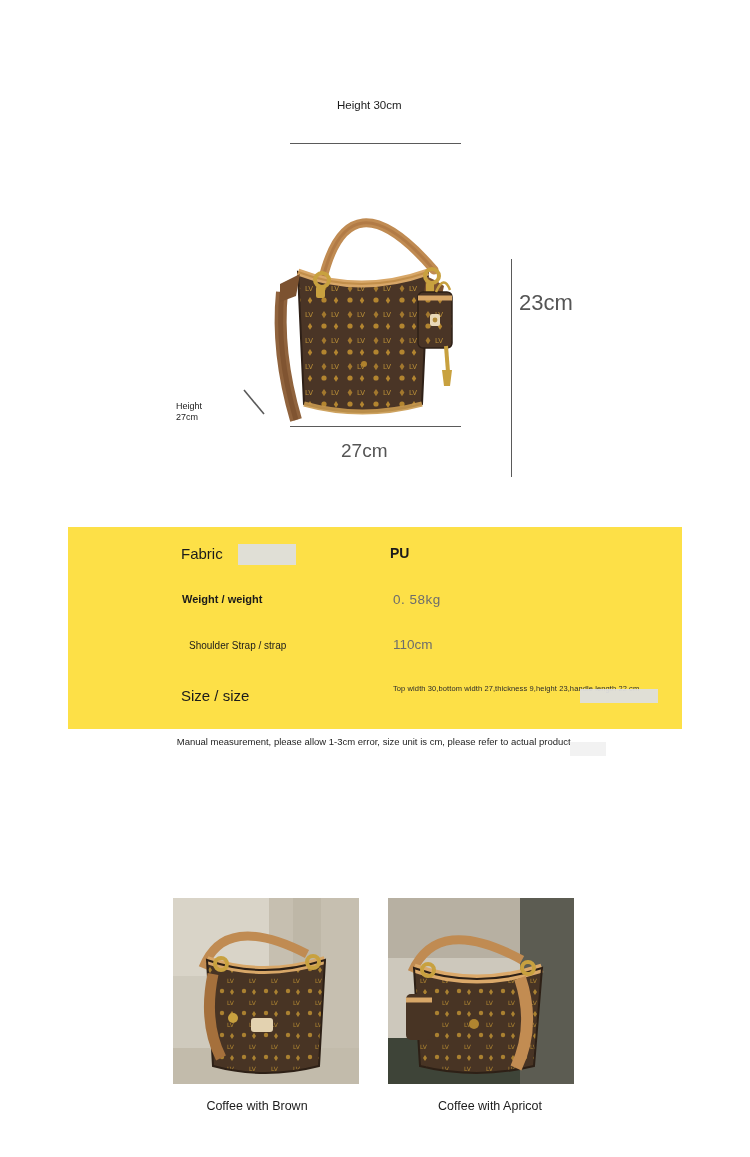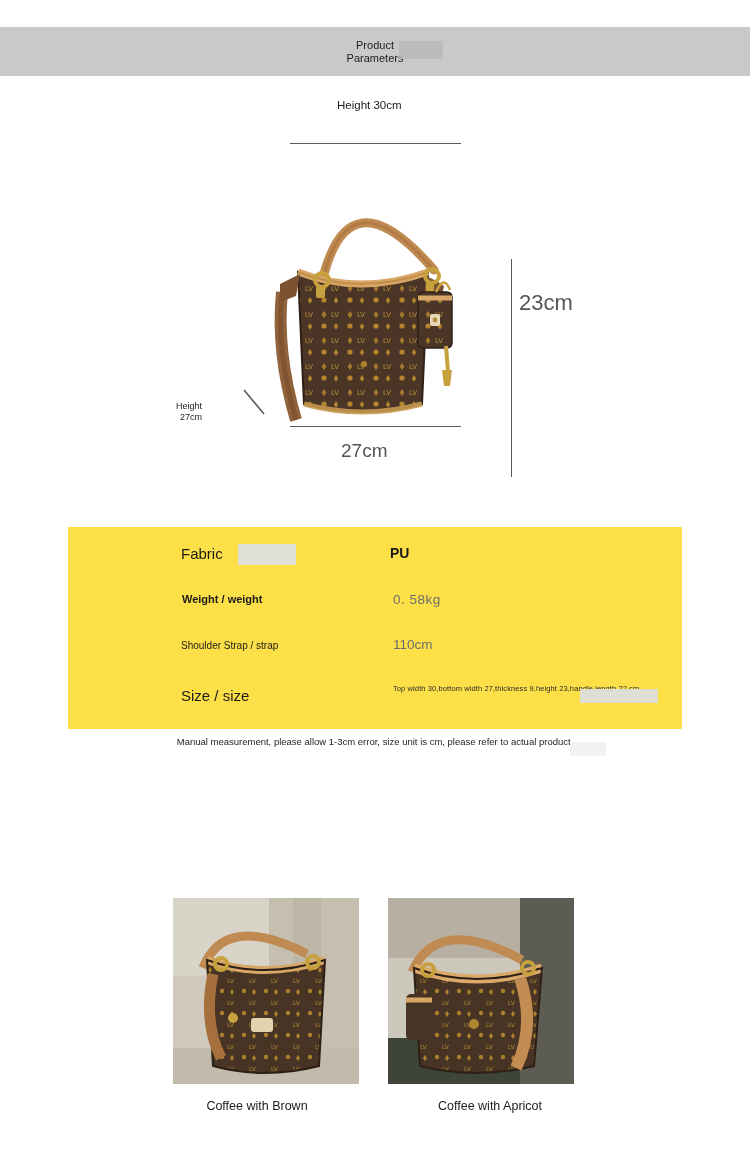--- a/index.html
+++ b/index.html
@@ -62,21 +62,21 @@
     height: 445px;
   }
   .dim-label {
     position: absolute;
     font-size: 11.5px;
     color: #1b1b1b;
   }
   .label-height30 { top: 23px; left: 337px; }
   .label-height27 {
     top: 325px; left: 176px;
-    font-size: 9px; line-height: 11px; text-align: right;
+    font-size: 9px; line-height: 11px;
   }
   .label-23cm {
     top: 214px; left: 519px;
     font-size: 22px; color: #555;
   }
   .label-27cm {
     top: 364px; left: 341px;
     font-size: 19px; color: #555;
   }
   .rule-h-top {
@@ -134,21 +134,21 @@
     background: #dedede;
     opacity: .95;
   }
   .k-fabric { top: 18px; left: 113px; font-size: 15px; }
   .v-fabric { top: 18px; left: 322px; font-size: 14px; color: #1b1b1b; font-weight: bold; }
   .s-fabric { top: 17px; left: 170px; width: 58px; height: 21px; }
 
   .k-weight { top: 66px; left: 114px; font-size: 11px; font-weight: bold; }
   .v-weight { top: 65px; left: 325px; font-size: 13.5px; letter-spacing: .5px; }
 
-  .k-strap { top: 113px; left: 113px; font-size: 10px; text-align: center; }
+  .k-strap { top: 113px; left: 121px; font-size: 10px; text-align: center; }
   .v-strap { top: 110px; left: 325px; font-size: 13.5px; }
 
   .k-size { top: 160px; left: 113px; font-size: 15px; }
   .v-size {
     top: 157px; left: 325px;
     font-size: 7.5px; color: #2b2b2b;
     letter-spacing: .1px;
   }
   .s-size { top: 162px; left: 512px; width: 78px; height: 14px; }
 
@@ -202,27 +202,20 @@
   .cap-a { left: 152px; }
   .cap-b { left: 385px; }
 
   svg { display: block; }
 </style>
 </head>
 <body>
 
 <div class="page">
 
-  <div class="banner banner-top">
-    <div class="banner-title-wrap">
-      <span class="banner-title-line">Product</span>
-      <span class="banner-title-line">Parameters</span>
-      <span class="banner-smudge"></span>
-    </div>
-  </div>
 
   <div class="diagram">
 
     <div class="dim-label label-height30">Height 30cm</div>
     <div class="rule-h-top"></div>
 
     <div class="dim-label label-23cm">23cm</div>
     <div class="rule-v-right"></div>
 
     <div class="rule-h-bottom"></div>

